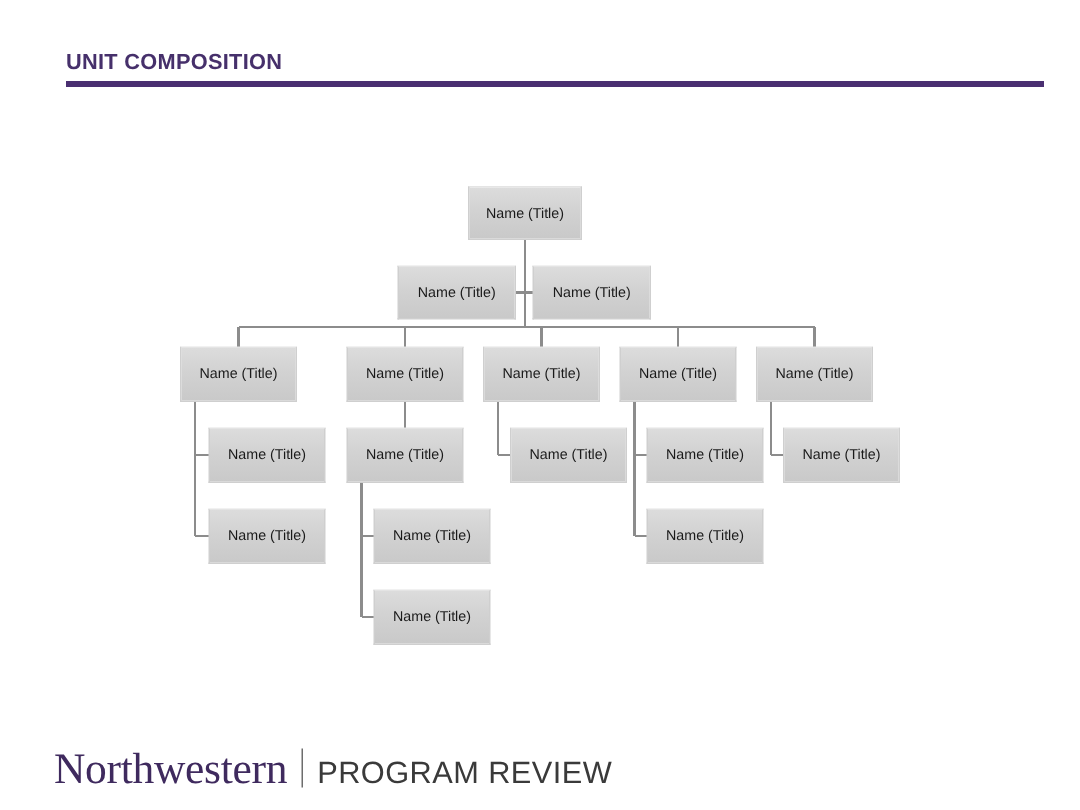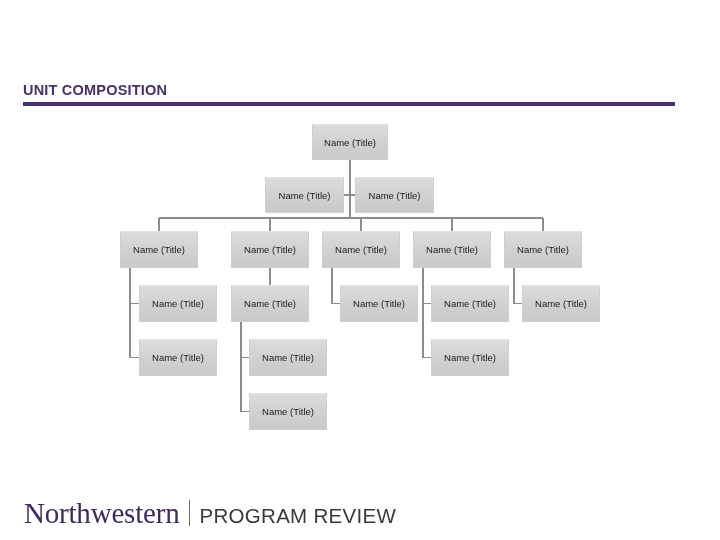--- a/index.html
+++ b/index.html
@@ -11,24 +11,23 @@
     height: 540px;
     background: #ffffff;
     font-family: "Liberation Sans", sans-serif;
     overflow: hidden;
     position: relative;
   }
 
   
   #header {
     position: absolute;
-    left: 23px;
+    left: 44px;
     top: 34px;
     width: 652px;
-    margin-top: 48px;
   }
   #slide-title {
     font-family: "Liberation Sans", sans-serif;
     font-size: 14.5px;
     font-weight: bold;
     letter-spacing: 0.2px;
     color: #46306b;
     line-height: 17px;
     white-space: nowrap;
   }
@@ -76,21 +75,21 @@
     font-family: "Liberation Sans", sans-serif;
     font-size: 9.5px;
     color: #1a1a1a;
     line-height: 11px;
     white-space: nowrap;
   }
 
   
   #footer {
     position: absolute;
-    left: 24px;
+    left: 36px;
     top: 474px;
     display: flex;
     align-items: baseline;
     height: 34px;
   }
   #brand-northwestern {
     font-family: "Liberation Serif", serif;
     font-size: 29px;
     color: #3f2a5e;
     letter-spacing: -0.2px;

